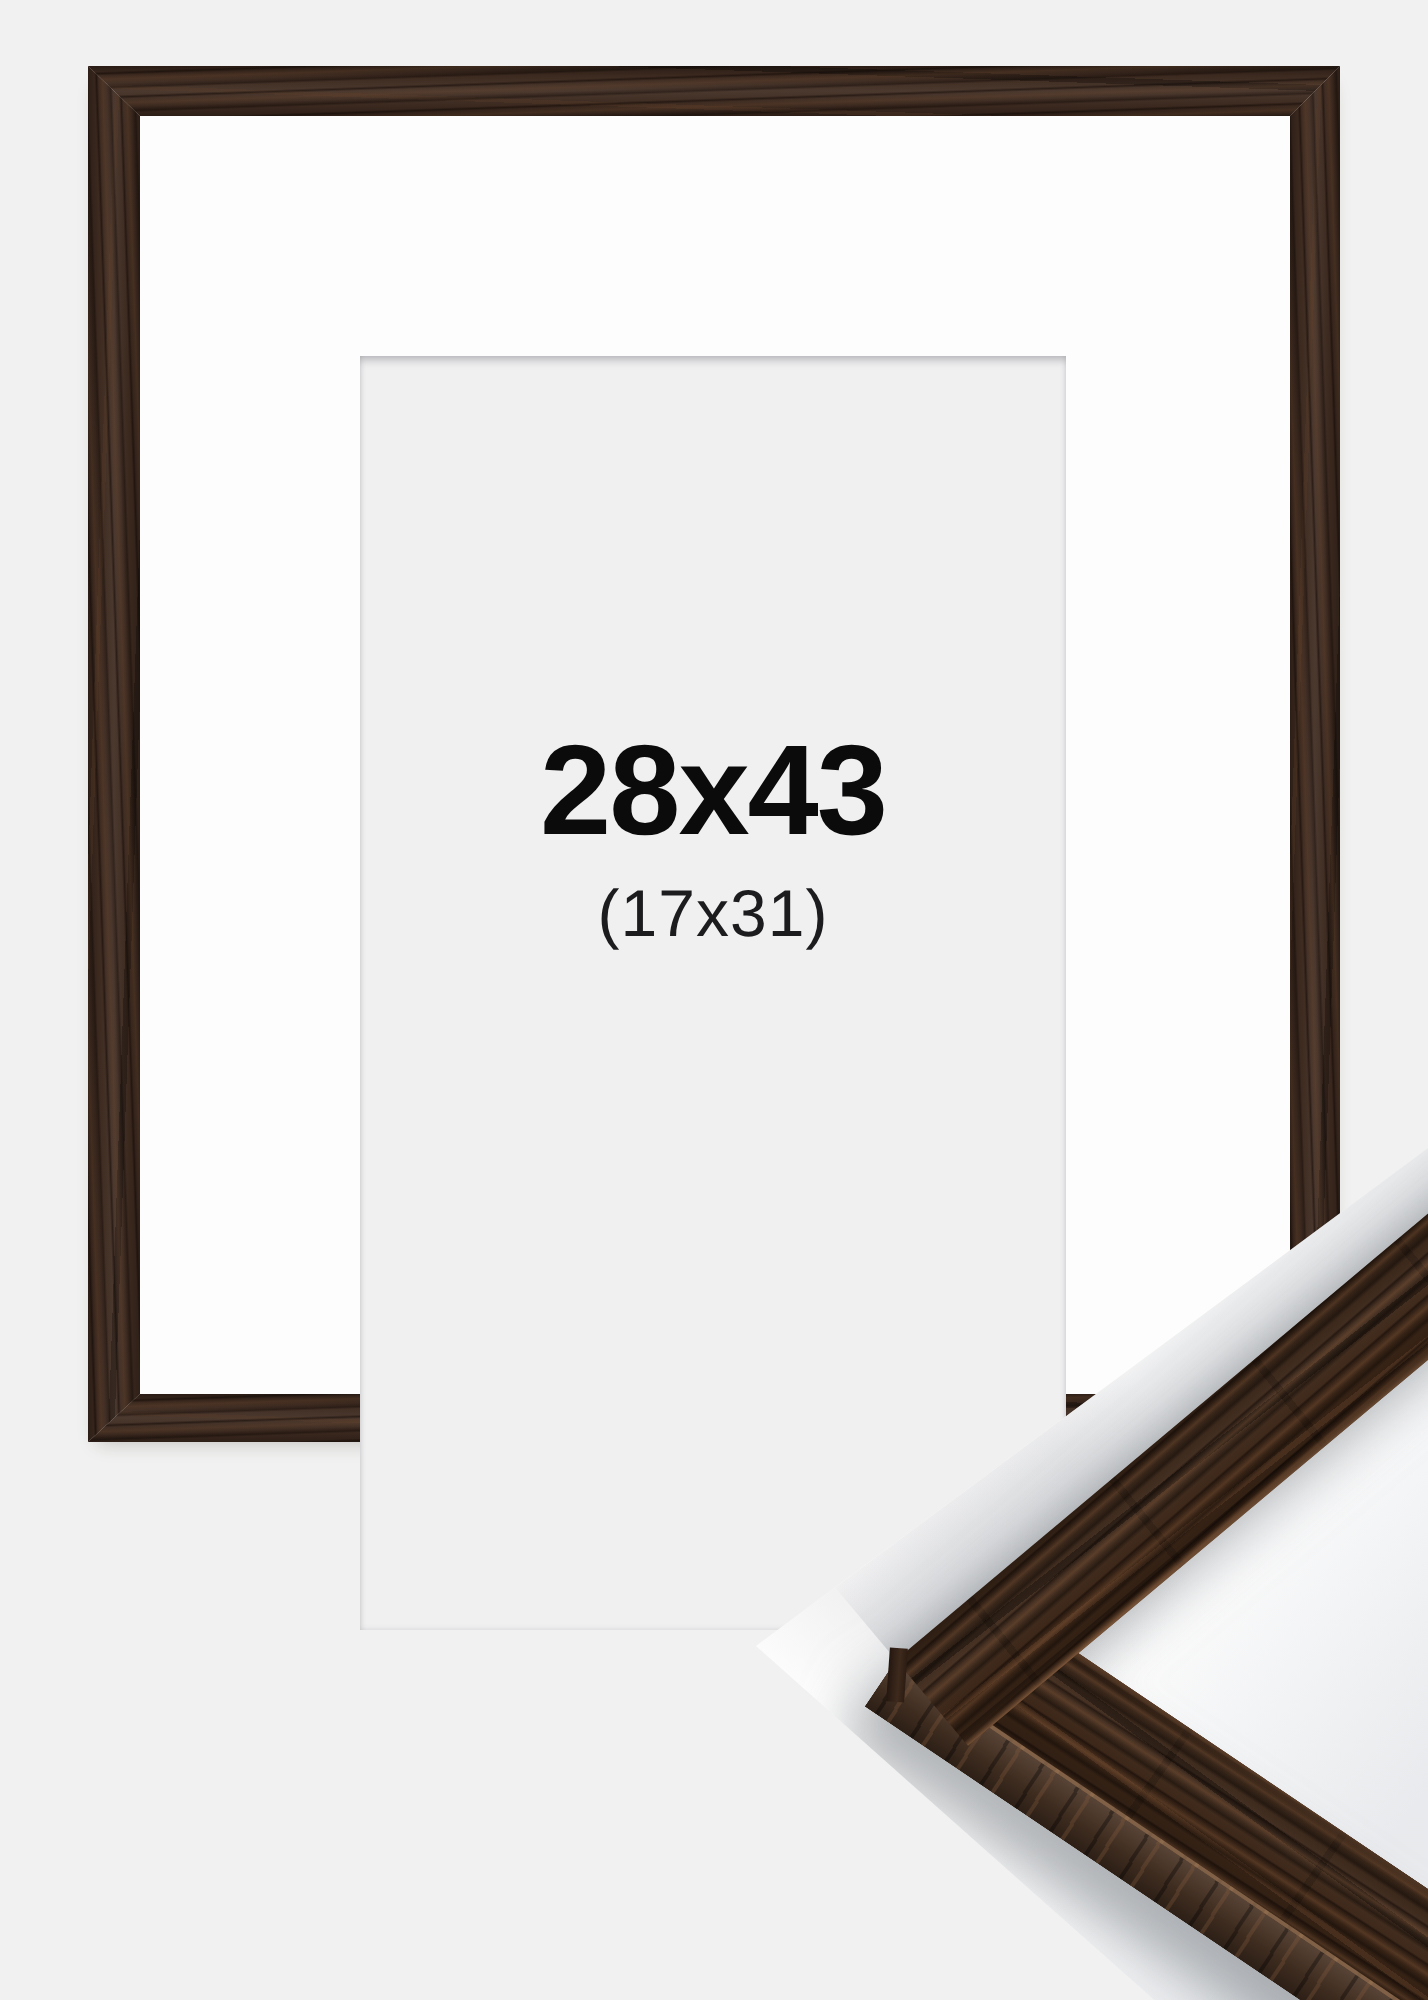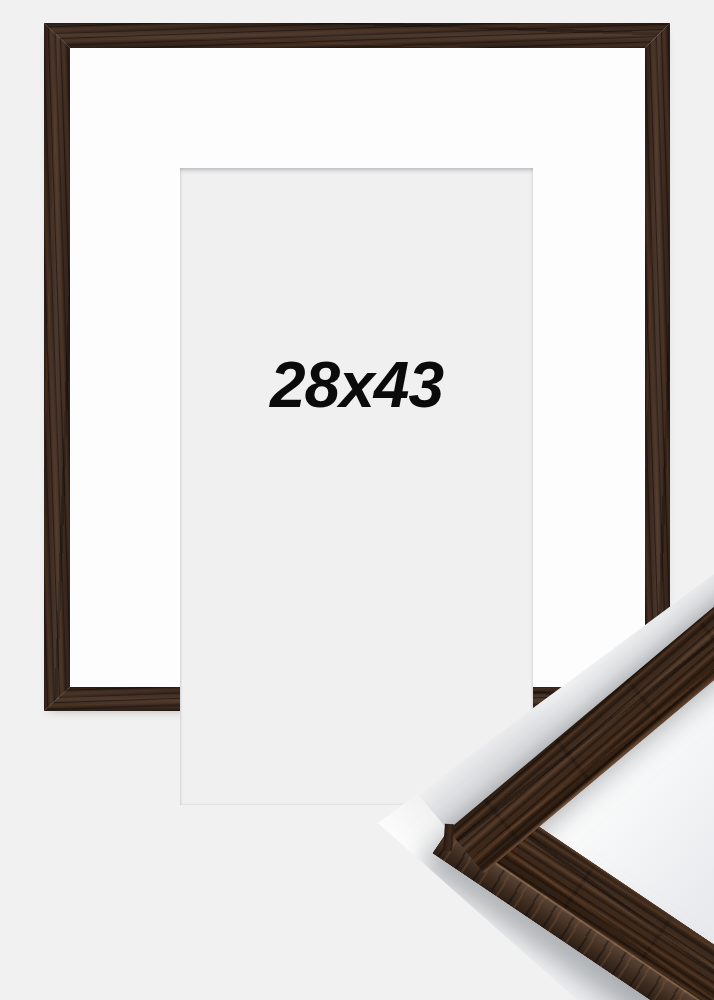--- a/index.html
+++ b/index.html
@@ -1,21 +1,21 @@
 <!DOCTYPE html>
 <html><head>
 <meta charset="utf-8">
 <style>
   html,body{margin:0;padding:0;}
   body{background:#f0f1f1;font-family:"Liberation Sans",sans-serif;}
   .stage{position:relative;width:714px;height:1000px;background:#f0f1f0;overflow:hidden;}
 
   
-  .frame{position:absolute;left:44px;top:23px;width:626px;height:688px;
-         box-shadow:0 5px 9px -5px rgba(60,48,36,.28);font-style:italic;}
+  .frame{position:absolute;left:44px;top:33px;width:626px;height:688px;
+         box-shadow:0 5px 9px -5px rgba(60,48,36,.28);}
   .wood{position:absolute;background-color:#402c21;}
   .wood.top{left:0;top:0;right:0;height:25px;
     clip-path:polygon(0 0,100% 0,calc(100% - 25px) 100%,26px 100%);}
   .wood.bottom{left:0;bottom:0;right:0;height:24px;
     clip-path:polygon(26px 0,calc(100% - 25px) 0,100% 100%,0 100%);}
   .wood.left{left:0;top:0;bottom:0;width:26px;
     clip-path:polygon(0 0,100% 25px,100% calc(100% - 24px),0 100%);}
   .wood.right{right:0;top:0;bottom:0;width:25px;
     clip-path:polygon(0 25px,100% 0,100% 100%,0 calc(100% - 24px));}
   .grain-h{background-image:
@@ -83,20 +83,21 @@
   <div class="frame">
     <div class="wood top grain-h"></div>
     <div class="wood bottom grain-h"></div>
     <div class="wood left grain-v"></div>
     <div class="wood right grain-v"></div>
 
     <div class="mat">
       <div class="opening">
         <div class="size-label">
           <div class="size-main">28x43</div>
+          <div class="size-sub">(17x31)</div>
         </div>
       </div>
     </div>
   </div>
 
   <div class="corner-overlay">
     <div class="arm-shadow-band"></div>
     <div class="chevron">
       <div class="arm arm-lower">
         <div class="top-face">

